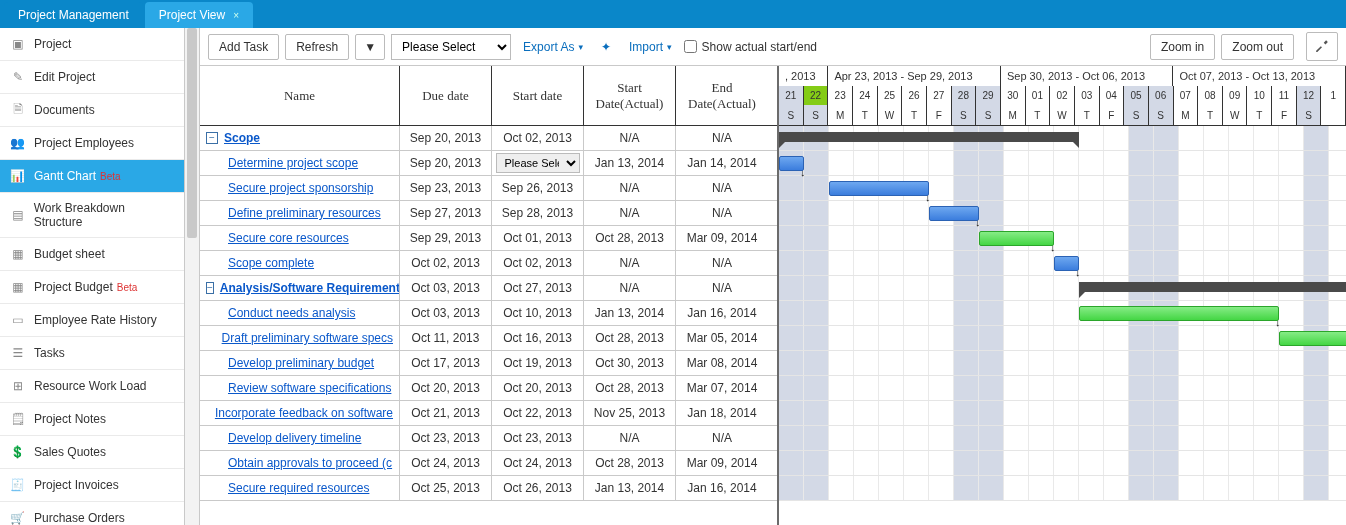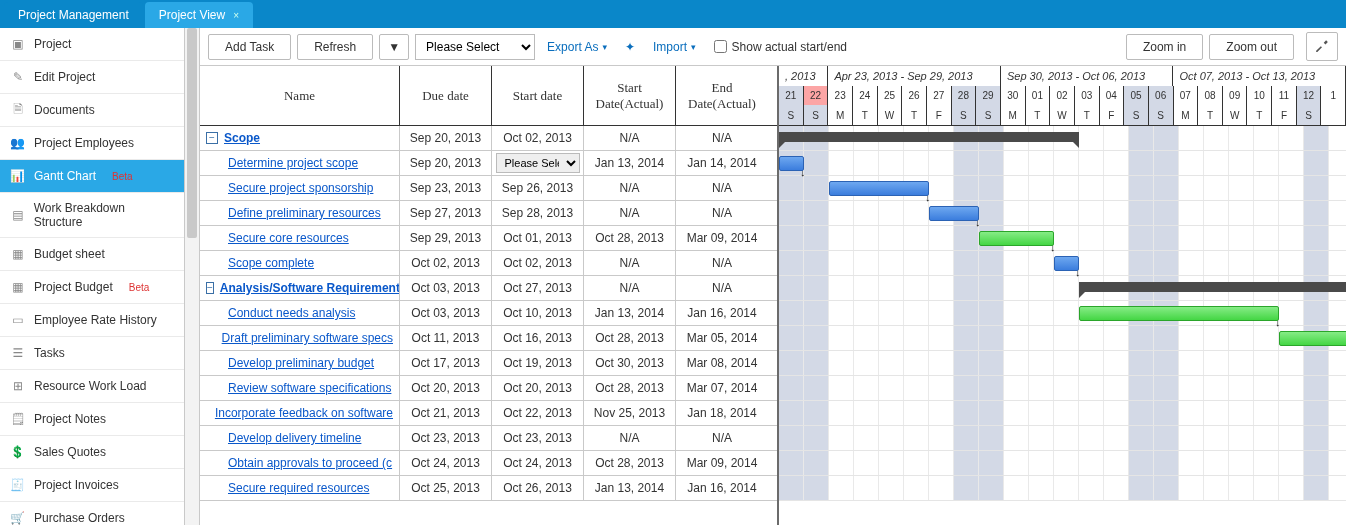--- a/index.html
+++ b/index.html
@@ -14,34 +14,34 @@
 
 .layout { display: flex; height: calc(525px - 28px); }
 
 
 .sidebar-wrap { display: flex; }
 .sidebar { width: 185px; border-right: 1px solid #c9c9c9; background: #fff; overflow-y: auto; }
 .side-item { display: flex; align-items: center; padding: 8px 10px; border-bottom: 1px solid #eaeaea; color: #333; cursor: pointer; font-size: 12px; }
 .side-item.active { background: #2aa8e6; color: #fff; }
 .side-item .icon { width: 16px; height: 16px; margin-right: 8px; display: inline-flex; align-items: center; justify-content: center; color: #888; }
 .side-item.active .icon { color: #fff; }
-.side-badge { color: #d33; font-size: 10px; margin-left: 16px; }
+.side-badge { color: #d33; font-size: 10px; margin-left: 4px; }
 .scroll-gutter { width: 15px; background: #f3f3f3; border-right: 1px solid #c9c9c9; position: relative; }
 .scroll-thumb { position: absolute; top: 0; left: 2px; right: 2px; height: 210px; background: #c9c9c9; border-radius: 2px; }
 
 
 .content { flex: 1; display: flex; flex-direction: column; overflow: hidden; }
 .toolbar { height: 38px; border-bottom: 1px solid #c9c9c9; display: flex; align-items: center; padding: 0 8px; gap: 6px; }
-.btn { border: 1px solid #bbb; background: #fff; padding: 5px 16px; font-size: 12px; cursor: pointer; border-radius: 2px; color: #333; }
+.btn { border: 1px solid #bbb; background: #fff; padding: 5px 10px; font-size: 12px; cursor: pointer; border-radius: 2px; color: #333; }
 .btn.icon-only { padding: 5px 8px; }
 .select { border: 1px solid #bbb; background: #fff; font-size: 12px; padding: 4px 6px; width: 120px; }
 .link-btn { color: #0a6ebd; cursor: pointer; padding: 5px 6px; display: inline-flex; align-items: center; gap: 4px; }
 .link-btn .caret { font-size: 9px; }
 .toolbar .spacer { flex: 1; }
-.chk-wrap { display: inline-flex; align-items: center; gap: 5px; color: #333; margin-left: 6px; }
+.chk-wrap { display: inline-flex; align-items: center; gap: 5px; color: #333; }
 .wrench { margin-left: 6px; color: #555; }
 
 
 .grid-gantt { flex: 1; display: flex; overflow: hidden; border-top: 0; }
 .grid { width: 579px; border-right: 2px solid #6b6b6b; display: flex; flex-direction: column; overflow: hidden; }
 .grid-header { display: flex; height: 60px; border-bottom: 1px solid #333; }
 .gh { border-right: 1px solid #333; display: flex; align-items: center; justify-content: center; font-family: "Times New Roman", serif; font-size: 13px; text-align: center; padding: 4px; }
 .gh.name { width: 200px; }
 .gh.sd { width: 92px; }
 .gh.dd { width: 92px; }
@@ -57,21 +57,21 @@
 .gc.ea { width: 92px; justify-content: center; border-right: 0; }
 .task-link { color: #0a58ca; text-decoration: underline; cursor: pointer; }
 .group .task-link { font-weight: bold; }
 .toggle { width: 12px; height: 12px; border: 1px solid #3a6fa6; color: #3a6fa6; display: inline-flex; align-items: center; justify-content: center; font-size: 10px; line-height: 1; margin-right: 6px; background: #fff; }
 .indent { display: inline-block; width: 22px; }
 .cell-select { border: 1px solid #bbb; font-size: 11px; padding: 2px 4px; width: 84px; }
 
 
 .gantt { flex: 1; overflow: hidden; position: relative; }
 .g-header { height: 60px; border-bottom: 1px solid #333; display: flex; flex-direction: column; }
-.g-weeks { height: 20px; display: flex; font-style: italic; }
+.g-weeks { height: 20px; display: flex; }
 .g-week { border-right: 1px solid #333; font-size: 11px; display: flex; align-items: center; padding-left: 6px; overflow: hidden; white-space: nowrap; }
 .g-days { height: 20px; display: flex; }
 .g-day { width: 25px; border-right: 1px solid #333; font-size: 10px; display: flex; align-items: center; justify-content: center; }
 .g-dows { height: 20px; display: flex; }
 .g-dow { width: 25px; border-right: 1px solid #333; font-size: 10px; display: flex; align-items: center; justify-content: center; }
 .g-body { position: relative; }
 .g-row { height: 25px; border-bottom: 1px solid #e5e5e5; position: relative; }
 .g-cols { position: absolute; top: 0; bottom: 0; left: 0; display: flex; pointer-events: none; }
 .g-col { width: 25px; border-right: 1px solid #e9e9e9; }
 .g-col.weekend { background: #d3d9e6; }
@@ -363,21 +363,21 @@
       <div class="gantt">
         <div class="g-header">
           <div class="g-weeks" id="g-weeks">
               <div class="g-week" style="width: 50px;">, 2013</div>
               <div class="g-week" style="width: 175px;">Apr 23, 2013 - Sep 29, 2013</div>
               <div class="g-week" style="width: 175px;">Sep 30, 2013 - Oct 06, 2013</div>
               <div class="g-week" style="width: 175px;">Oct 07, 2013 - Oct 13, 2013</div>
             </div>
           <div class="g-days" id="g-days">
               <div class="g-day" style="background: rgb(211, 217, 230);">21</div>
-              <div class="g-day" style="background: #fca5a5;">22</div>
+              <div class="g-day" style="background: #84cc16;">22</div>
               <div class="g-day">23</div>
               <div class="g-day">24</div>
               <div class="g-day">25</div>
               <div class="g-day">26</div>
               <div class="g-day">27</div>
               <div class="g-day" style="background: rgb(211, 217, 230);">28</div>
               <div class="g-day" style="background: rgb(211, 217, 230);">29</div>
               <div class="g-day">30</div>
               <div class="g-day">01</div>
               <div class="g-day">02</div>

